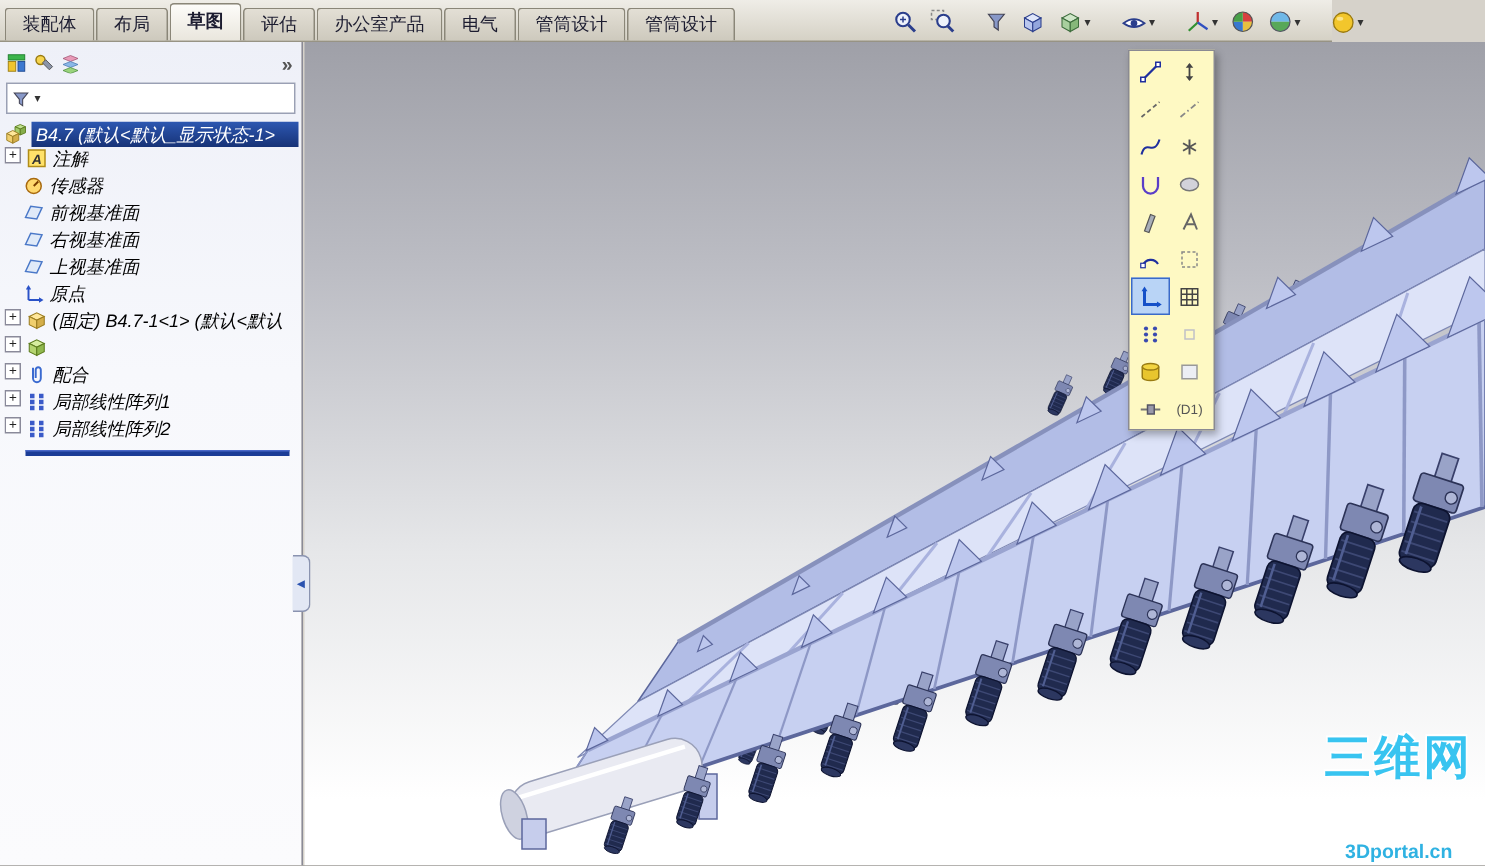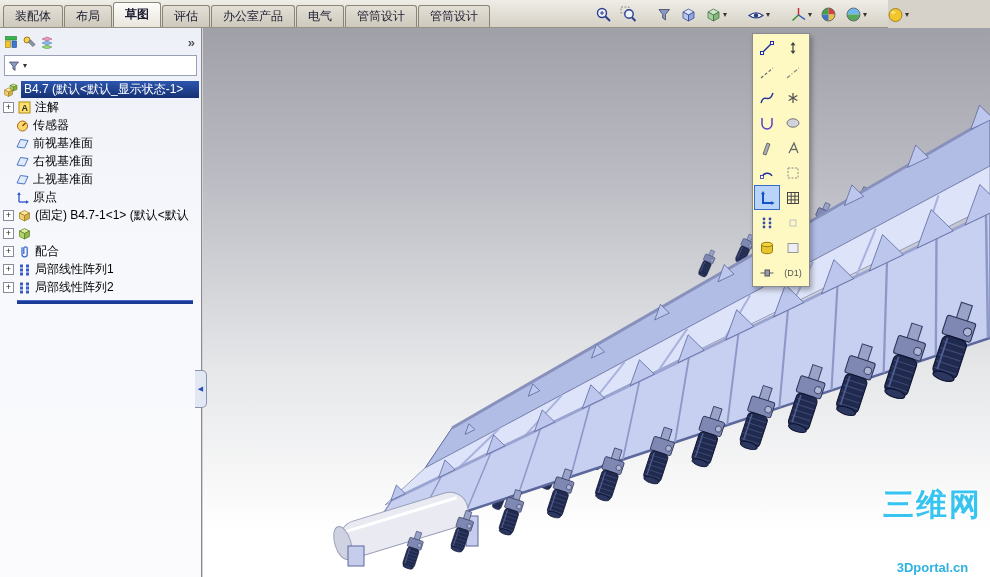--- a/index.html
+++ b/index.html
@@ -20,21 +20,21 @@
   
   .left-panel{position:absolute;left:0;top:28px;width:202px;height:549px;box-sizing:border-box;
     background:linear-gradient(180deg,#eef0f8 0%,#f7f8fc 40%,#fbfbfd 100%);
     border-right:1px solid #8a8a96;}
   .panel-header{height:24px;display:flex;align-items:center;gap:4px;padding:2px 6px 0 4px;}
   .chevrons{margin-left:auto;color:#555;font-weight:bold;font-size:13px;}
   .filter-box{margin:1px 4px 3px 4px;height:19px;border:1px solid #9aa0b4;background:#fff;
     display:flex;align-items:center;padding:0 3px;gap:2px;}
   .filter-input{flex:1;border:none;outline:none;background:transparent;font-size:11px;height:15px;}
   .tree{padding:2px 0 0 3px;}
-  .trow{display:flex;align-items:center;height:18px;gap:3px;white-space:nowrap;overflow:hidden;padding-right:2px;}
+  .trow{display:flex;align-items:flex-start;height:18px;gap:3px;white-space:nowrap;overflow:hidden;padding-right:2px;font-style:italic;}
   .plusbox{width:9px;height:9px;flex:0 0 9px;border:1px solid #8a8a9a;background:#fff;font-size:9px;
     line-height:8px;text-align:center;color:#222;}
   .plusspace{width:9px;flex:0 0 9px;}
   .ticon{width:15px;height:15px;flex:0 0 15px;}
   .tlabel{font-size:12px;color:#000;overflow:hidden;text-overflow:clip;}
   .trow.root{height:17px;}
   .trow.root .tlabel{flex:1;background:linear-gradient(#2d58b2,#142e70);color:#fff;padding:1px 4px 1px 3px;}
   .rollback{height:3px;background:#1b3c96;border-top:1px solid #4a68c8;margin:4px 8px 0 14px;}
   .collapse-tab{position:absolute;left:195px;top:370px;width:11px;height:36px;background:#e2e7f4;
     border:1px solid #8a93b0;border-left:none;border-radius:0 5px 5px 0;display:flex;align-items:center;

